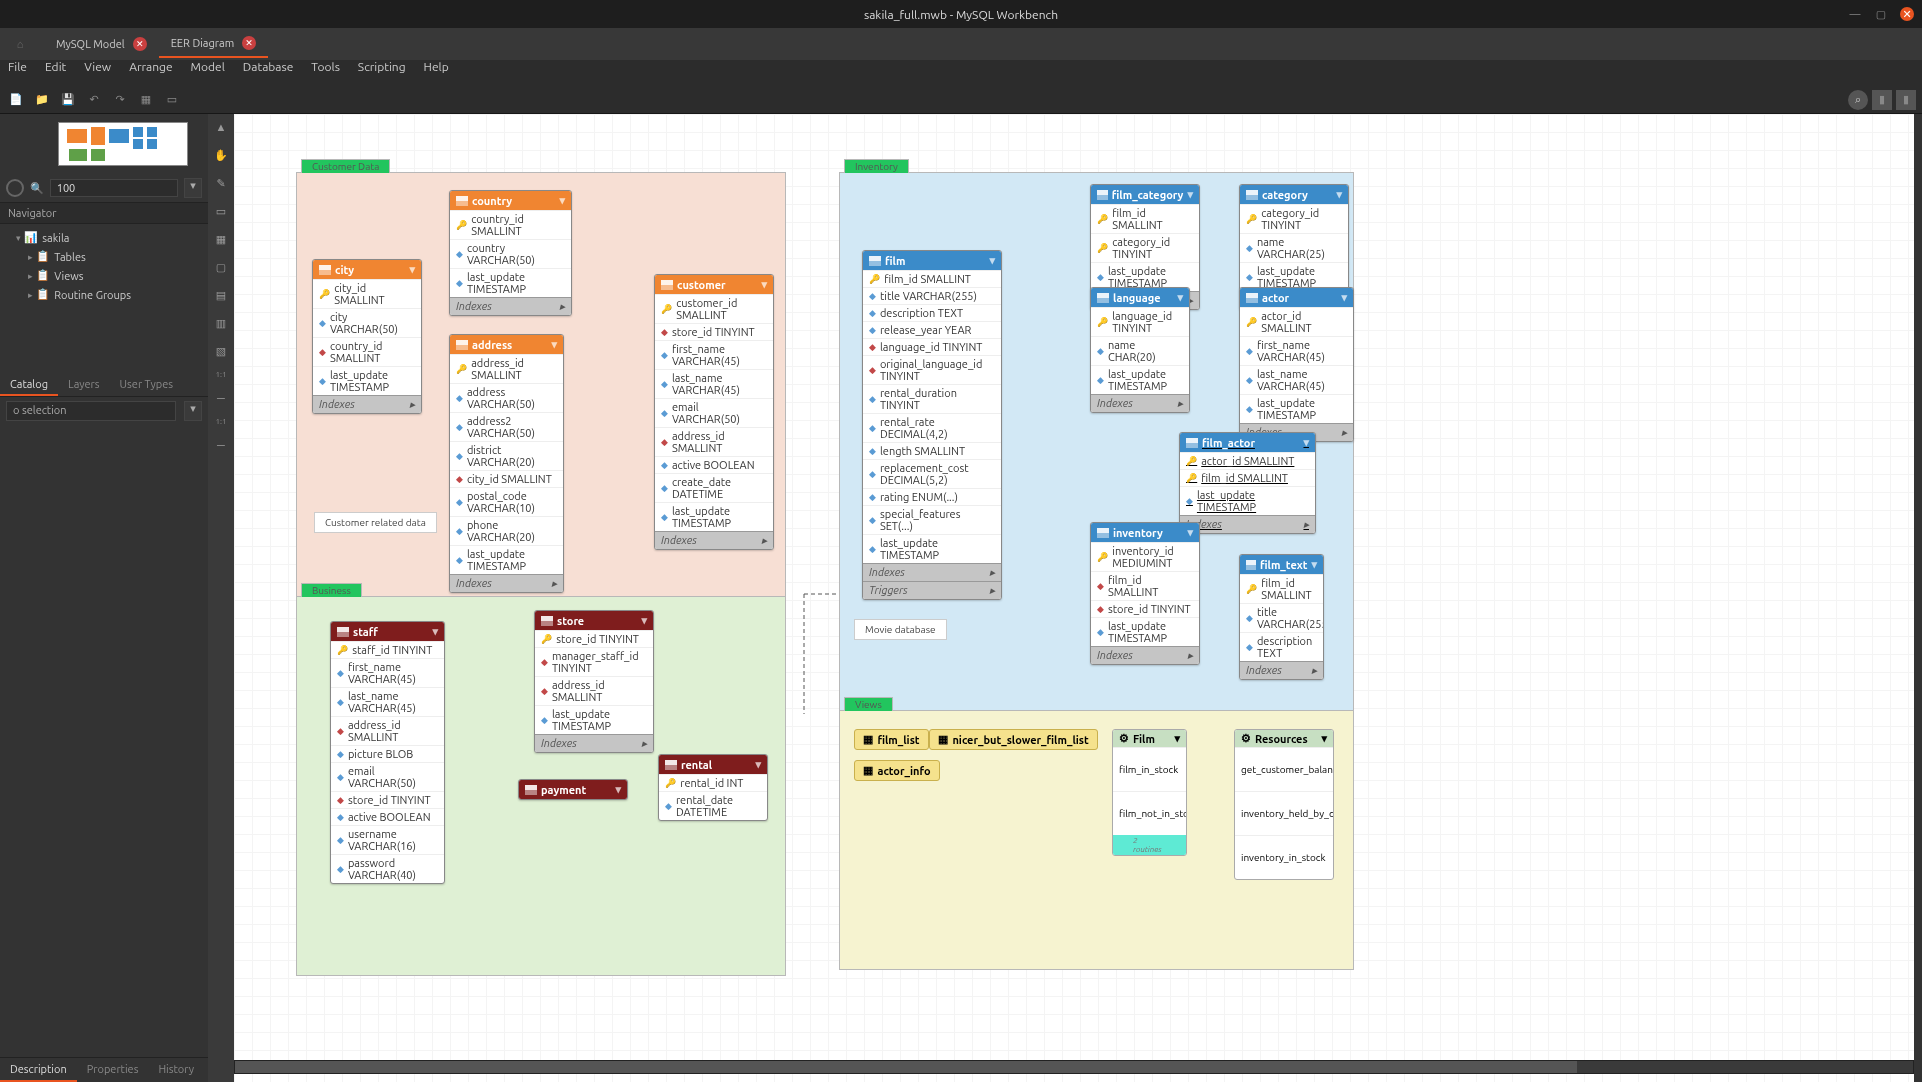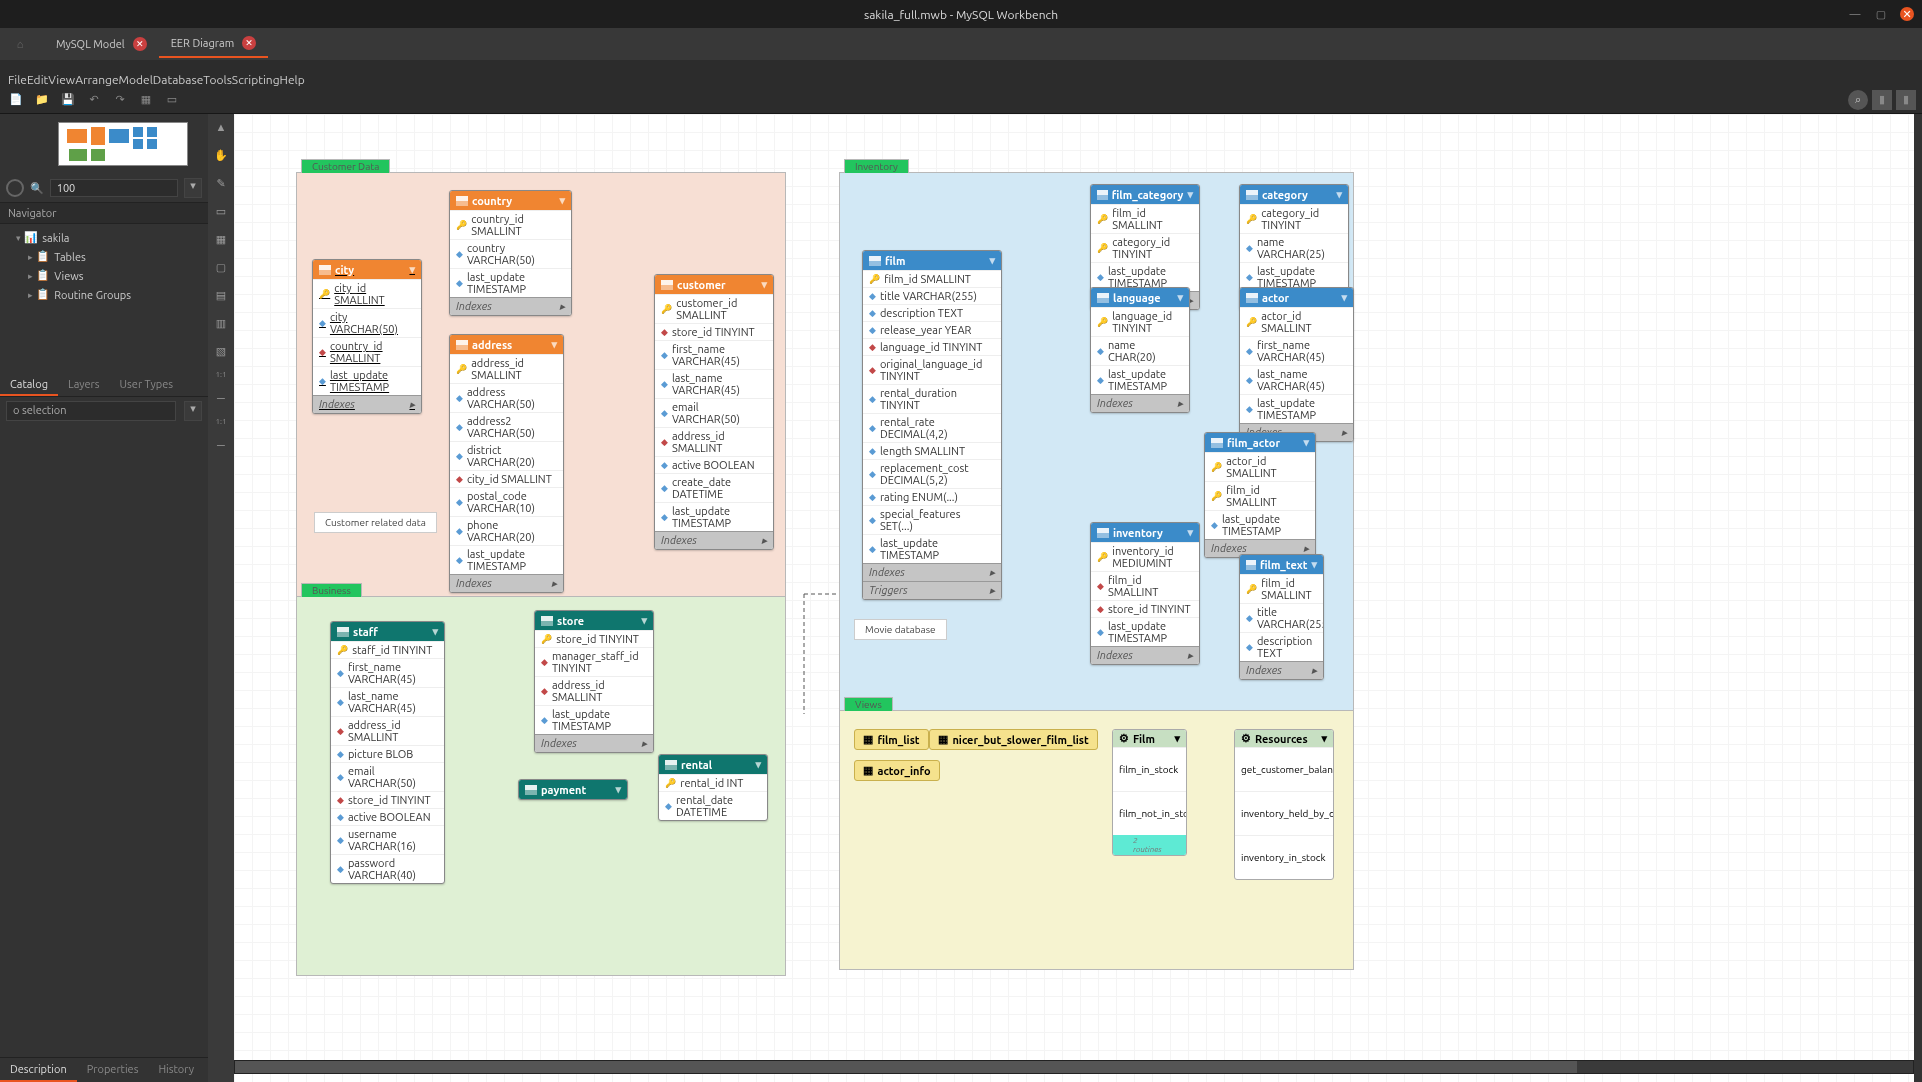--- a/index.html
+++ b/index.html
@@ -15,21 +15,21 @@
 .tb-close { background: #e95420; color: #fff; }
 
 
 .tabs { background: #383838; height: 32px; display: flex; align-items: center; padding: 0 8px; }
 .home-icon { width: 24px; height: 24px; margin-right: 12px; display: flex; align-items: center; justify-content: center; color: #666; }
 .tab { padding: 6px 12px; color: #ccc; font-size: 12px; display: flex; align-items: center; gap: 8px; }
 .tab.active { border-bottom: 2px solid #e95420; }
 .tab-close { width: 14px; height: 14px; background: #c94040; border-radius: 50%; color: #fff; display: flex; align-items: center; justify-content: center; font-size: 9px; line-height: 1; }
 
 
-.menubar { background: #2c2c2c; height: 26px; display: flex; align-items: flex-end; padding: 0 8px; }
+.menubar { background: #2c2c2c; height: 26px; display: flex; align-items: flex-start; padding: 0 8px; gap: 18px; }
 .menubar span { color: #ccc; font-size: 12px; cursor: pointer; }
 
 
 .toolbar { background: #2c2c2c; height: 28px; display: flex; align-items: center; padding: 0 6px; gap: 6px; border-bottom: 1px solid #171717; }
 .toolbar-icon { width: 20px; height: 20px; display: flex; align-items: center; justify-content: center; color: #888; }
 .toolbar-right { margin-left: auto; display: flex; gap: 4px; }
 
 
 .main { display: flex; height: calc(100% - 114px); }
 .sidebar { width: 208px; background: #333; display: flex; flex-direction: column; }
@@ -78,21 +78,21 @@
 .layer-views { background: #f6f3d0; }
 .layer-note { position: absolute; background: #fff; border: 1px solid #ccc; padding: 4px 10px; font-size: 10px; color: #444; }
 
 
 .tbl { position: absolute; background: #fff; border: 1px solid #888; border-radius: 3px; overflow: hidden; box-shadow: 0 1px 2px rgba(0,0,0,0.2); }
 .tbl-hdr { padding: 3px 6px; font-weight: bold; color: #fff; display: flex; align-items: center; gap: 4px; }
 .tbl-hdr .table-icon { width: 12px; height: 10px; display: inline-block; background: linear-gradient(#fff 50%, rgba(255,255,255,0.5) 50%); opacity: 0.9; }
 .tbl-hdr .v-icon { color: rgba(255,255,255,0.7); margin-left: auto; }
 .tbl.orange .tbl-hdr { background: #f08531; }
 .tbl.blue .tbl-hdr { background: #3b8bc9; }
-.tbl.green .tbl-hdr { background: #0f766e; }
+.tbl.green .tbl-hdr { background: #7f1d1d; }
 .tbl-row { padding: 2px 6px; display: flex; align-items: center; gap: 4px; font-size: 10px; color: #333; border-top: 1px solid #eee; }
 .tbl-footer { background: #c5c5c5; color: #555; padding: 2px 6px; font-size: 9px; font-style: italic; display: flex; justify-content: space-between; border-top: 1px solid #999; }
 .key-pk { color: #d4a017; font-size: 9px; }
 .key-fk { color: #c24848; font-size: 9px; }
 .key-col { color: #5a9bd4; font-size: 9px; }
 
 
 .view-box { position: absolute; background: #f5e28d; border: 1px solid #c9b04d; border-radius: 3px; padding: 3px 8px; display: flex; align-items: center; gap: 4px; font-weight: bold; }
 .small-panel { position: absolute; background: #fff; border: 1px solid #aaa; border-radius: 3px; overflow: hidden; }
 .small-panel-hdr { background: #c7dfc2; padding: 2px 6px; font-weight: bold; display: flex; align-items: center; gap: 4px; }
@@ -289,21 +289,21 @@
         <div class="tbl-row">
             <span class="key-col">◆</span>
             <span>last_update TIMESTAMP</span>
           </div>
         <div class="tbl-footer">
             <span>Indexes</span>
             <span>▸</span>
           </div>
       </div>
 
-      <div class="tbl orange" style="left:78px;top:145px;width:110px;text-decoration:underline;">
+      <div class="tbl orange" style="left:78px;top:145px;width:110px;">
         <div class="tbl-hdr">
             <span class="table-icon"></span>
             <span>city</span>
             <span class="v-icon">▾</span>
           </div>
         <div class="tbl-row">
             <span class="key-pk">🔑</span>
             <span>city_id SMALLINT</span>
           </div>
         <div class="tbl-row">
@@ -577,21 +577,21 @@
         <div class="tbl-row">
             <span class="key-col">◆</span>
             <span>last_update TIMESTAMP</span>
           </div>
         <div class="tbl-footer">
             <span>Indexes</span>
             <span>▸</span>
           </div>
       </div>
 
-      <div class="tbl blue" style="left:970px;top:318px;width:112px;">
+      <div class="tbl blue" style="left:945px;top:318px;width:137px;text-decoration:underline;">
         <div class="tbl-hdr">
             <span class="table-icon"></span>
             <span>film_actor</span>
             <span class="v-icon">▾</span>
           </div>
         <div class="tbl-row">
             <span class="key-pk">🔑</span>
             <span>actor_id SMALLINT</span>
           </div>
         <div class="tbl-row">

